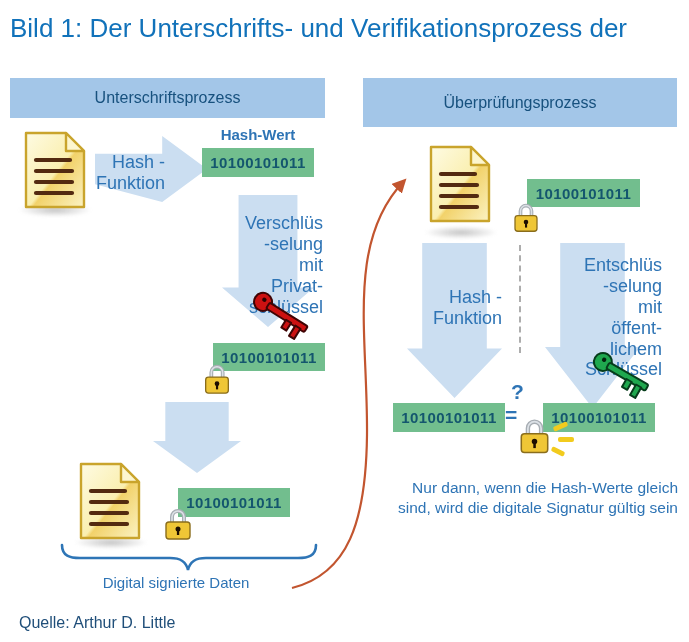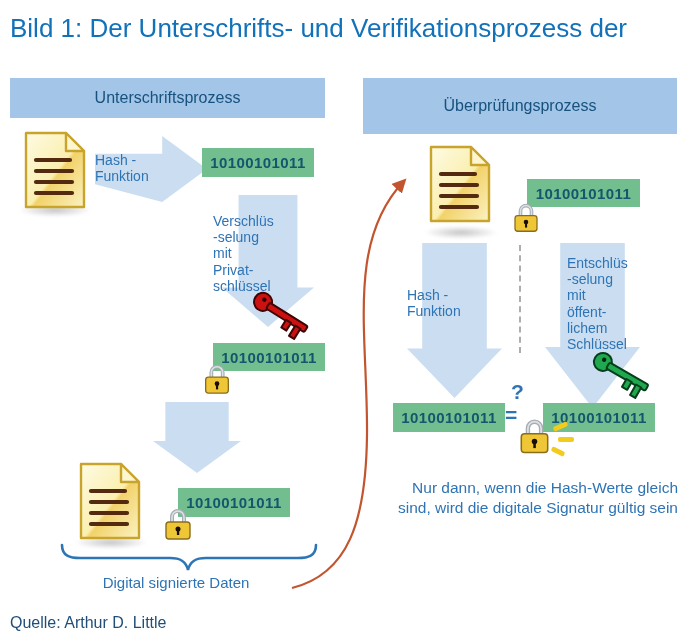--- a/index.html
+++ b/index.html
@@ -10,22 +10,22 @@
   }
   html,body{margin:0;padding:0;background:#fff;}
   #canvas{position:relative;width:689px;height:642px;background:#ffffff;overflow:hidden;
           font-family:"Liberation Sans","DejaVu Sans",sans-serif;}
   .abs{position:absolute;}
   .title{color:var(--title-blue);font-size:26px;line-height:26px;font-weight:400;}
   .hdr{background:var(--header-bar);color:var(--header-text);font-size:16px;
        display:flex;align-items:center;justify-content:center;}
   .gbox{background:var(--hash-box-green);color:var(--hash-box-text);font-weight:bold;
         font-size:15px;letter-spacing:.4px;display:flex;align-items:center;justify-content:center;}
-  .alabel{color:var(--label-blue);text-align:left;white-space:pre-line;
-          line-height:1.16;font-size:14px;}
+  .alabel{color:var(--label-blue);text-align:right;white-space:pre-line;
+          line-height:1.16;font-size:18px;}
   .arrow{background:var(--block-arrow);}
   .ar-right{clip-path:polygon(0 27%,60% 27%,60% 0,100% 50%,60% 100%,0 73%);}
   .ad-a{clip-path:polygon(18% 0,82% 0,82% 70%,100% 70%,50% 100%,0 70%,18% 70%);}
   .ad-b{clip-path:polygon(14% 0,86% 0,86% 55%,100% 55%,50% 100%,0 55%,14% 55%);}
   .ad-c{clip-path:polygon(16% 0,84% 0,84% 68%,100% 68%,50% 100%,0 68%,16% 68%);}
   .ad-d{clip-path:polygon(16% 0,84% 0,84% 63%,100% 63%,50% 100%,0 63%,16% 63%);}
   .doc svg,.lock svg,.keyicon svg,.braceicon svg{display:block;}
   .shadow{background:radial-gradient(ellipse at center,rgba(110,110,110,.40),rgba(110,110,110,0) 70%);
           filter:blur(1.5px);}
   .dashline{border-left:2px dashed #ADADAD;width:0;}
@@ -39,21 +39,21 @@
 
 <div id="canvas">
 
   <div class="abs title" style="left:10px;top:15px;">
     <div>Bild 1: Der Unterschrifts- und Verifikationsprozess der</div>
   </div>
 
   <div class="abs hdr" style="left:10px;top:78px;width:315px;height:40px;">
     <span>Unterschriftsprozess</span>
   </div>
-  <div class="abs hdr" style="left:363px;top:78px;width:314px;height:56px;">
+  <div class="abs hdr" style="left:363px;top:78px;width:314px;height:49px;">
     <span>Überprüfungsprozess</span>
   </div>
 
   <div class="abs shadow" style="left:18px;top:203px;width:74px;height:14px;"></div>
   <div class="abs doc" style="left:23px;top:131px;">
     <svg width="64" height="78" viewBox="0 0 64 78">
       <defs>
           <linearGradient id="dg1" x1="0" y1="0" x2="1" y2="1">
         <stop offset="0" stop-color="#FEFBE3"></stop>
             <stop offset="0.52" stop-color="#FAEFB0"></stop>
@@ -69,20 +69,21 @@
           <path d="M13 51 H49"></path>
           <path d="M13 62 H49"></path>
       </g>
     </svg>
   </div>
 
   <div class="abs arrow ar-right" style="left:95px;top:136px;width:112px;height:66px;"></div>
   <div class="abs alabel" style="left:95px;top:152px;width:70px;">Hash -
 Funktion</div>
 
+  <div class="abs" style="left:202px;top:126px;width:112px;text-align:center;color:var(--label-blue);font-weight:bold;font-size:15px;">Hash-Wert</div>
   <div class="abs gbox" style="left:202px;top:148px;width:112px;height:29px;">10100101011</div>
 
   <div class="abs arrow ad-a" style="left:222px;top:195px;width:92px;height:132px;"></div>
   <div class="abs alabel" style="left:213px;top:213px;width:110px;">Verschlüs
 -selung
 mit
 Privat-
 schlüssel</div>
 
   <div class="abs keyicon" style="left:250px;top:292px;transform:rotate(32deg);transform-origin:14px 14px;">
@@ -231,15 +232,15 @@
 
   <svg class="abs" style="left:0;top:0;pointer-events:none;" width="689" height="642" viewBox="0 0 689 642">
     <defs>
       <marker id="curvehead" viewBox="0 0 10 10" refX="7.5" refY="5" markerWidth="6.5" markerHeight="6.5" orient="auto">
         <path d="M0 0 L10 5 L0 10 Z" fill="var(--curve-arrow)"></path>
       </marker>
     </defs>
     <path d="M 292 588 C 348 574 366 522 367 435 C 368 335 346 242 404 181" fill="none" stroke="var(--curve-arrow)" stroke-width="2.2" marker-end="url(#curvehead)"></path>
   </svg>
 
-  <div class="abs footer" style="left:10px;top:614px;">Quelle: Arthur D. Little</div>
+  <div class="abs footer" style="left:19px;top:614px;">Quelle: Arthur D. Little</div>
 
 </div>
 
 </body></html>

